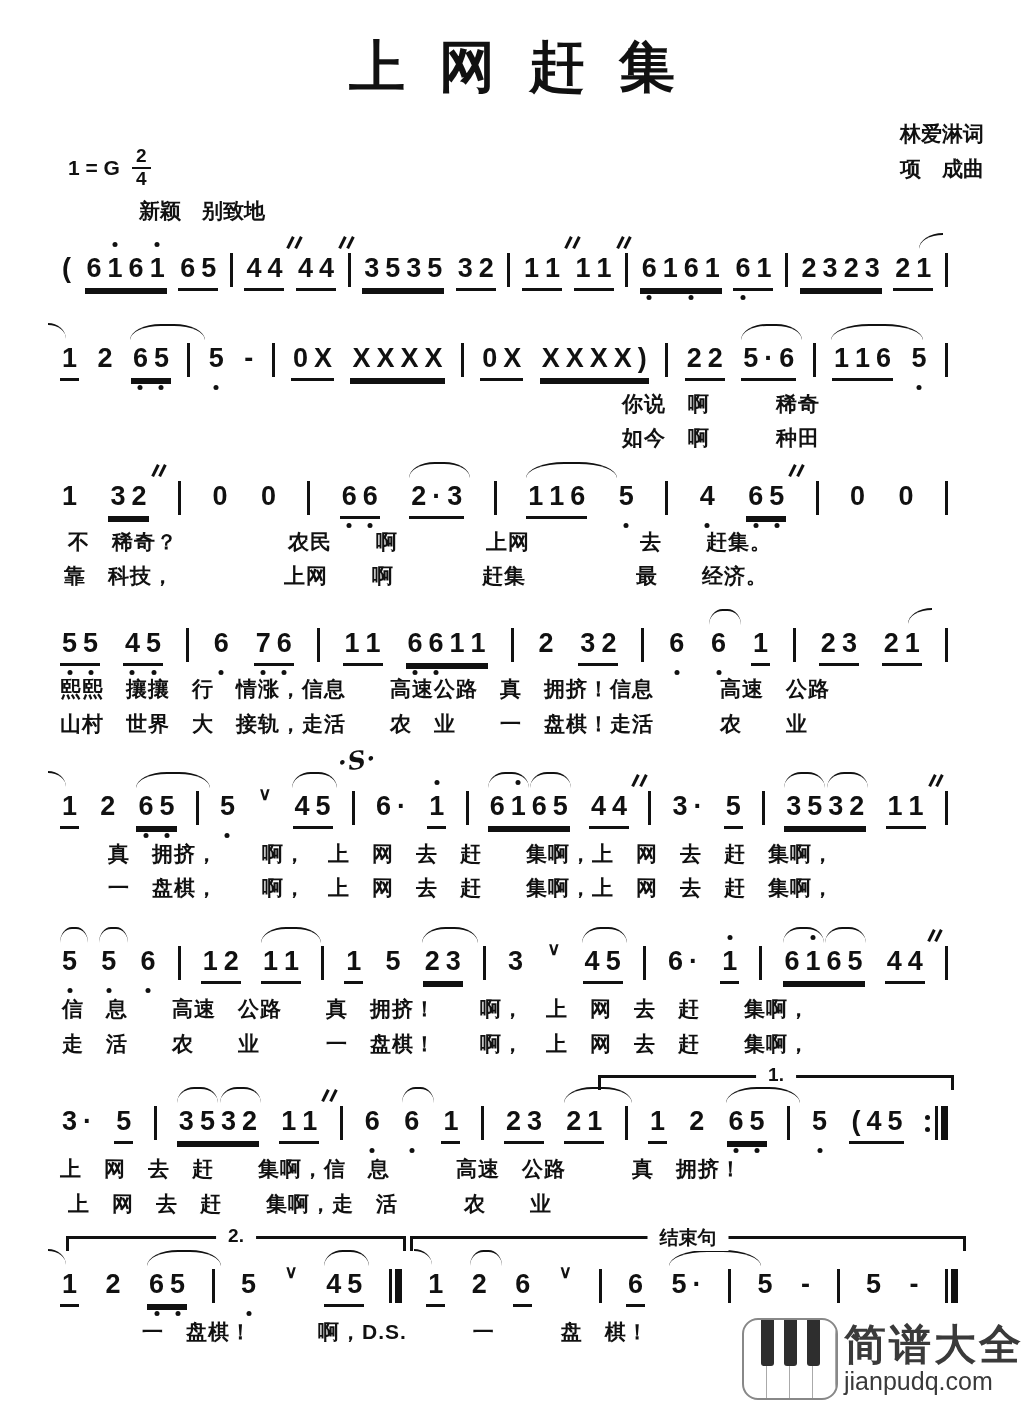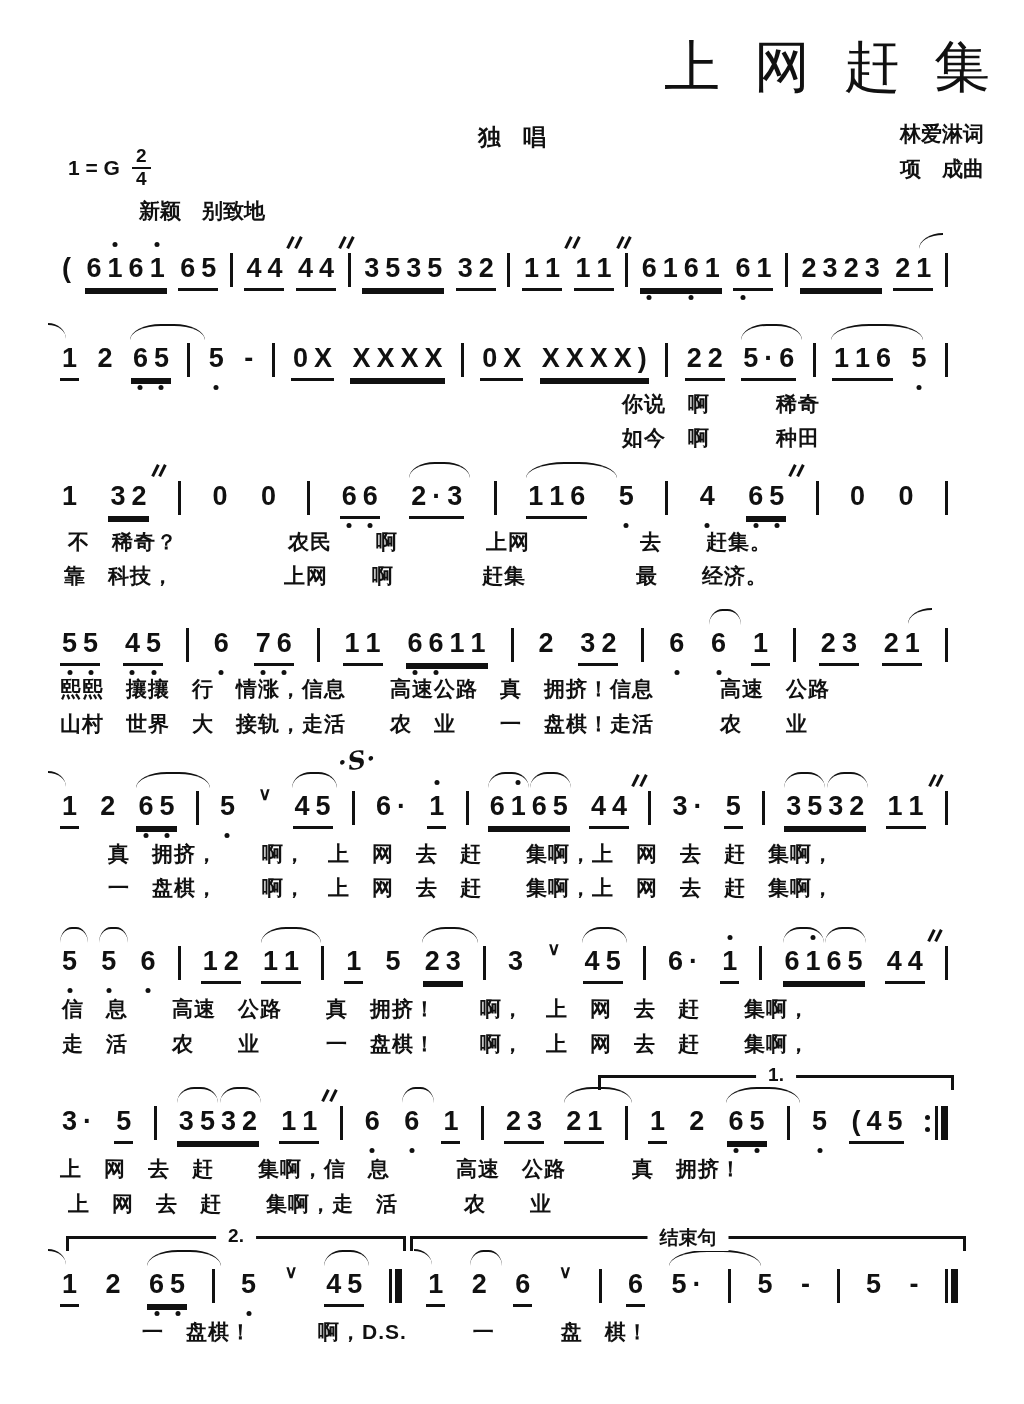--- a/index.html
+++ b/index.html
@@ -1,20 +1,20 @@
 <!DOCTYPE html>
 <html><head>
 <meta charset="utf-8">
 <style>
   html,body{margin:0;padding:0;background:#e8e8e8;}
   .page{position:relative;width:1024px;height:1404px;background:#ffffff;overflow:hidden;
         font-family:"Liberation Sans",sans-serif;color:#111;}
   
-  .title{position:absolute;top:30px;left:0;width:100%;text-align:right;
-         font-family:"DejaVu Serif",serif;font-weight:400;font-size:56px;
+  .title{position:absolute;top:30px;left:0;width:100%;text-align:center;
+         font-family:"DejaVu Serif",serif;font-weight:700;font-size:56px;
          letter-spacing:34px;text-indent:34px;white-space:nowrap;}
   .subtitle{position:absolute;top:122px;left:0;width:100%;text-align:center;
             font-weight:700;font-size:23px;letter-spacing:22px;text-indent:22px;}
   .credits{position:absolute;top:116px;right:40px;text-align:right;
            font-weight:700;font-size:21px;line-height:35px;}
   .keysig{position:absolute;top:146px;left:68px;font-weight:700;font-size:21px;display:flex;align-items:center;}
   .frac{display:inline-flex;flex-direction:column;align-items:center;margin-left:12px;
         font-size:19px;line-height:1.08;font-weight:700;}
   .frac .num{border-bottom:2.5px solid #111;padding:0 4px;}
   .tempo{position:absolute;top:197px;left:92px;font-weight:700;font-size:21px;white-space:pre;margin-left:47px;}
@@ -63,21 +63,20 @@
   .piano .bk1{left:17px;} .piano .bk2{left:40px;} .piano .bk3{left:63px;}
   .wmname{font-size:42px;font-weight:700;color:#3a3a3a;letter-spacing:3px;line-height:1;white-space:nowrap;}
   .wmurl{font-size:25px;color:#3a3a3a;margin-top:3px;line-height:1;}
 </style>
 </head>
 <body>
 
 <div class="page">
 
   <div class="title">上网赶集</div>
-  <div class="subtitle">独唱</div>
 
   <div class="credits">
     <div>林爱淋词</div>
     <div>项　成曲</div>
   </div>
 
   <div class="keysig">
     <span>1 = G</span>
     <span class="frac">
       <span class="num">2</span>
@@ -323,14 +322,29 @@
         <b>1.</b>
       </div>
       <div class="bracket" style="top: 1236px; left: 66px; width: 334px;">
         <b>2.</b>
       </div>
       <div class="bracket" style="top: 1236px; left: 410px; width: 550px;">
         <b>结束句</b>
       </div>
     </div>
 
+  <div class="wm">
+    <div class="piano">
+      <i class="wk"></i>
+        <i class="wk"></i>
+        <i class="wk"></i>
+        <i class="wk"></i>
+      <i class="bk bk1"></i>
+        <i class="bk bk2"></i>
+        <i class="bk bk3"></i>
+    </div>
+    <div class="wmtext">
+      <div class="wmname">简谱大全</div>
+      <div class="wmurl">jianpudq.com</div>
+    </div>
+  </div>
 
 </div>
 
 </body></html>

